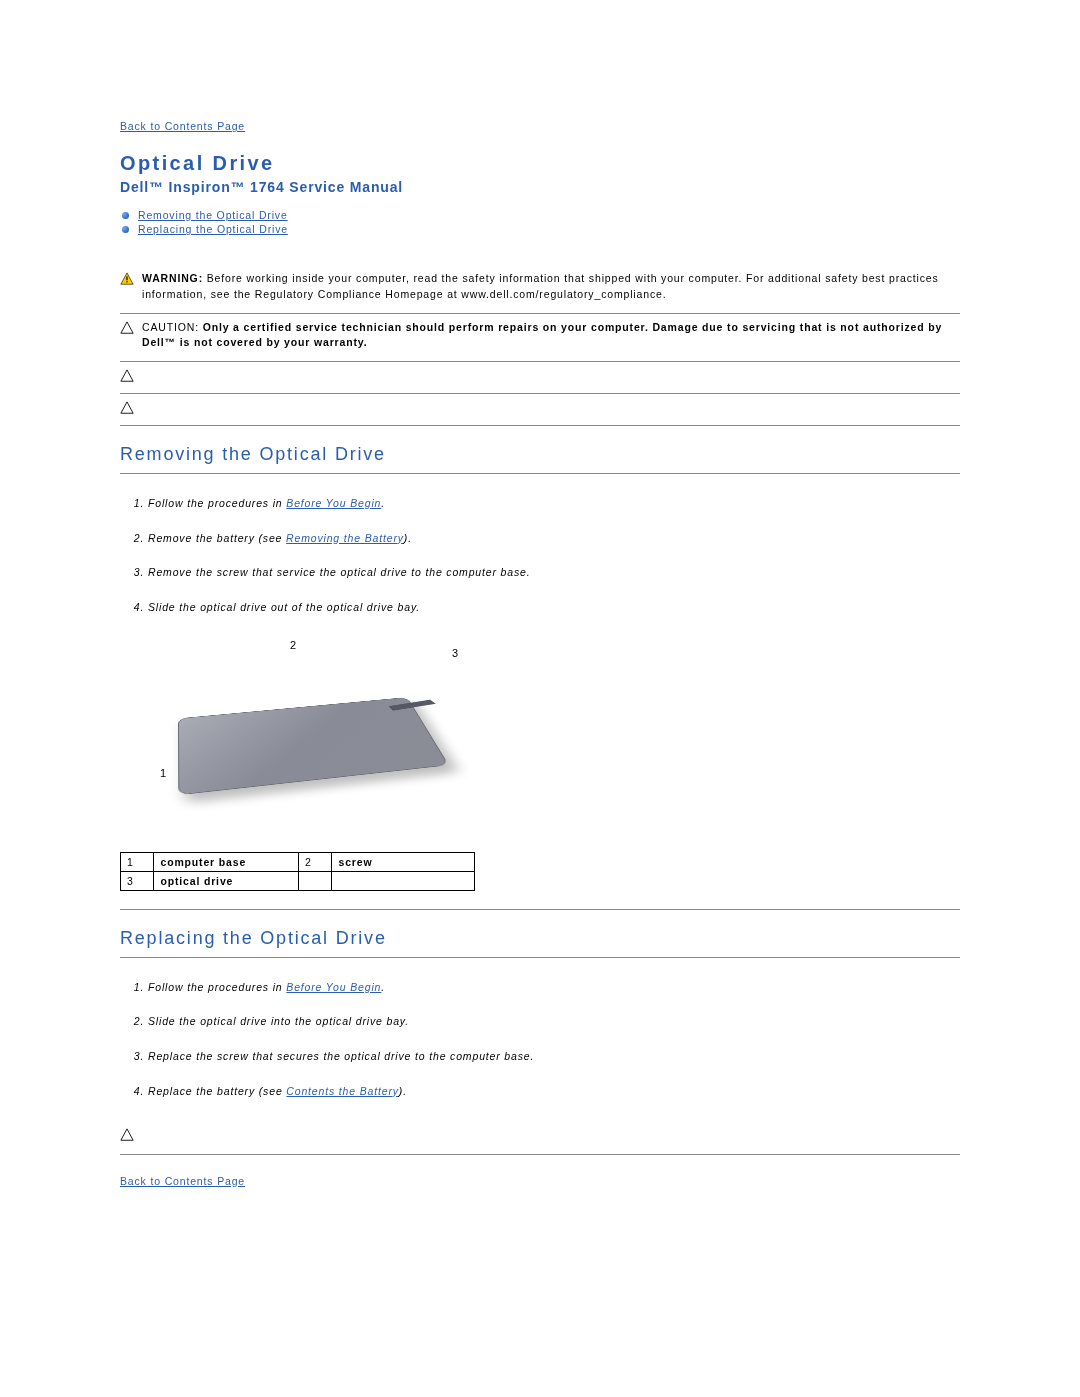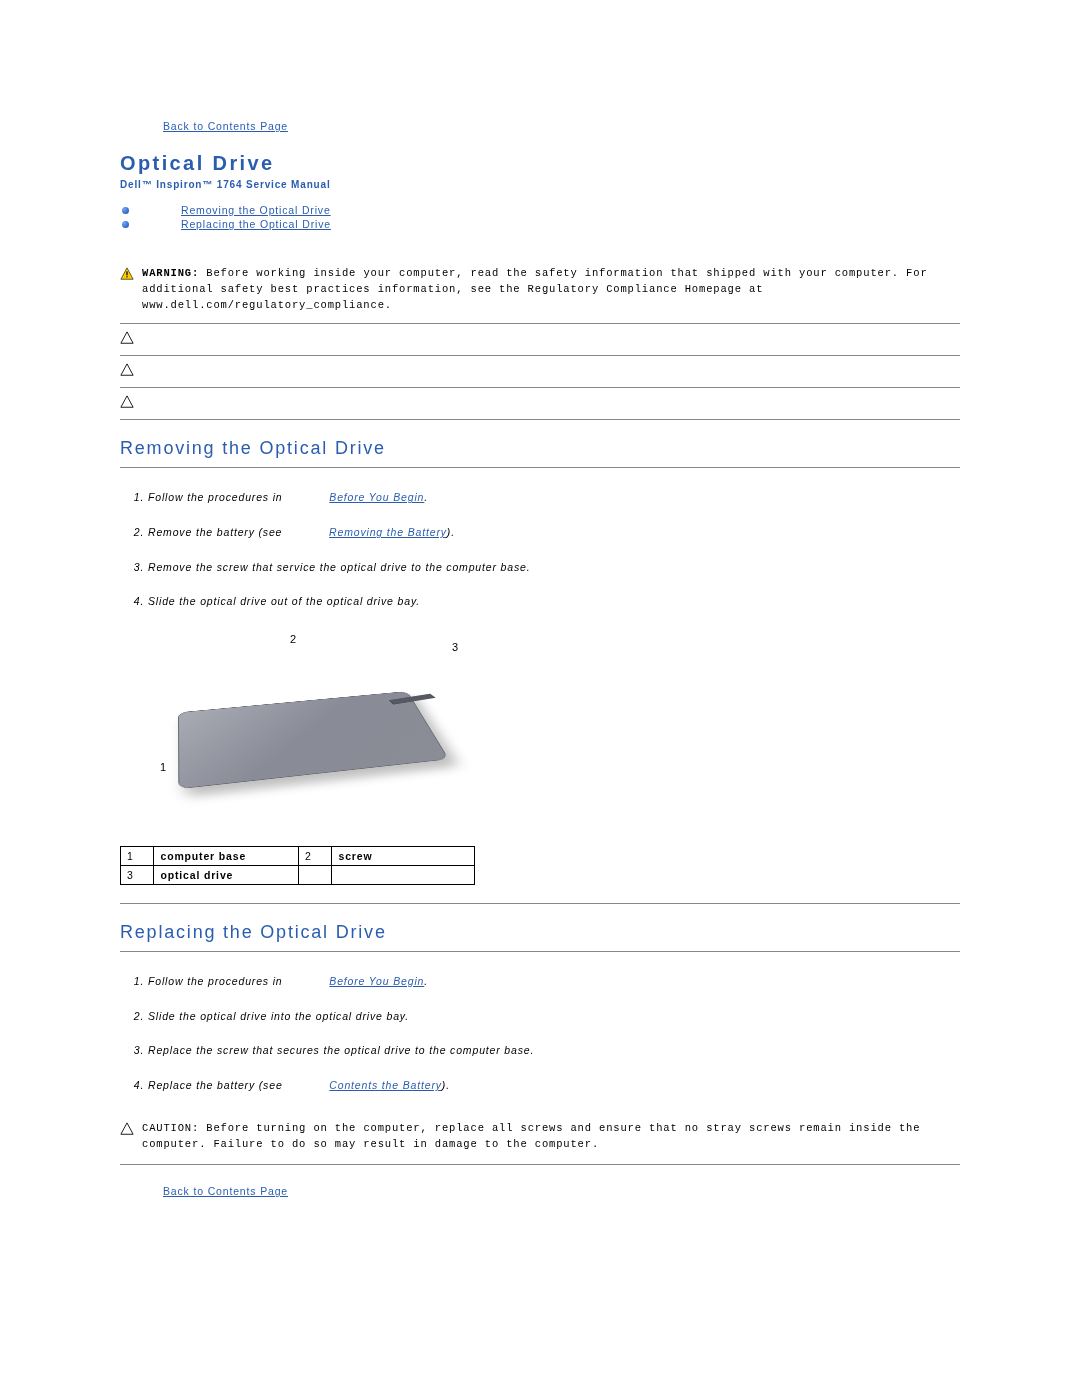--- a/index.html
+++ b/index.html
@@ -4,33 +4,33 @@
 <style>
   body {
     background: #fff;
     font-family: Verdana, Arial, sans-serif;
     font-size: 10.5px;
     color: #000;
     margin: 0;
     padding: 120px 120px 60px 120px;
     letter-spacing: 0.08em;
   }
-  a { color: #2a5db0; text-decoration: underline; margin-left: 43px; }
+  a { color: #2a5db0; text-decoration: underline; }
   .back-link { display: block; margin-bottom: 20px; font-size: 10.5px; }
   h1.page-title {
     color: #2a5db0;
     font-size: 20px;
     font-weight: bold;
     margin: 0 0 4px 0;
     letter-spacing: 0.12em;
   }
   .subtitle {
     color: #2a5db0;
     font-weight: bold;
-    font-size: 10px;
+    font-size: 14px;
     margin-bottom: 14px;
   }
   ul.toc { list-style: none; padding: 0; margin: 0 0 30px 0; }
   ul.toc li { margin: 2px 0; padding-left: 18px; position: relative; }
   ul.toc li::before {
     content: "";
     position: absolute;
     left: 2px;
     top: 3px;
     width: 7px;
@@ -39,21 +39,21 @@
     background: radial-gradient(circle at 30% 30%, #6aa9ff, #1a4aa0);
   }
   .alert-block {
     display: flex;
     align-items: flex-start;
     gap: 8px;
     padding: 6px 0;
     line-height: 1.5;
   }
   .alert-icon { flex: 0 0 14px; margin-top: 1px; }
-  .alert-text { flex: 1; font-family: Liberation Mono, monospace; }
+  .alert-text { flex: 1; }
   hr { border: none; border-top: 1px solid #888; margin: 4px 0 0 0; }
   h2.section-title {
     color: #2a5db0;
     font-size: 18px;
     font-weight: normal;
     margin: 18px 0 0 0;
     padding-bottom: 8px;
     border-bottom: 1px solid #888;
     letter-spacing: 0.1em;
   }
@@ -130,20 +130,23 @@
   <div class="alert-text">
     <b>WARNING: </b><span>Before working inside your computer, read the safety information that shipped with your computer. For additional safety best practices information, see the Regulatory Compliance Homepage at www.dell.com/regulatory_compliance.</span>
   </div>
 </div>
 <hr>
 
 <div class="alert-block">
   <svg class="alert-icon" viewBox="0 0 16 16" width="14" height="14">
     <polygon points="8,1 15,14 1,14" fill="none" stroke="#000" stroke-width="1"></polygon>
   </svg>
+  <div class="alert-text">
+    <span>CAUTION: </span><b>Only a certified service technician should perform repairs on your computer. Damage due to servicing that is not authorized by Dell™ is not covered by your warranty.</b>
+  </div>
 </div>
 <hr>
 
 <div class="alert-block">
   <svg class="alert-icon" viewBox="0 0 16 16" width="14" height="14">
     <polygon points="8,1 15,14 1,14" fill="none" stroke="#000" stroke-width="1"></polygon>
   </svg>
 </div>
 <hr>
 
@@ -210,19 +213,16 @@
   </li>
   <li>
     <span>Replace the battery (see </span><a href="#">Contents the Battery</a><span>).</span>
   </li>
 </ol>
 
 <div class="alert-block">
   <svg class="alert-icon" viewBox="0 0 16 16" width="14" height="14">
     <polygon points="8,1 15,14 1,14" fill="none" stroke="#000" stroke-width="1"></polygon>
   </svg>
-  <div class="alert-text">
-    <span>CAUTION: </span><span>Before turning on the computer, replace all screws and ensure that no stray screws remain inside the computer. Failure to do so may result in damage to the computer.</span>
-  </div>
 </div>
 <hr class="bottom-hr">
 
 <a href="#" class="back-link">Back to Contents Page</a>
 
 </body></html>

